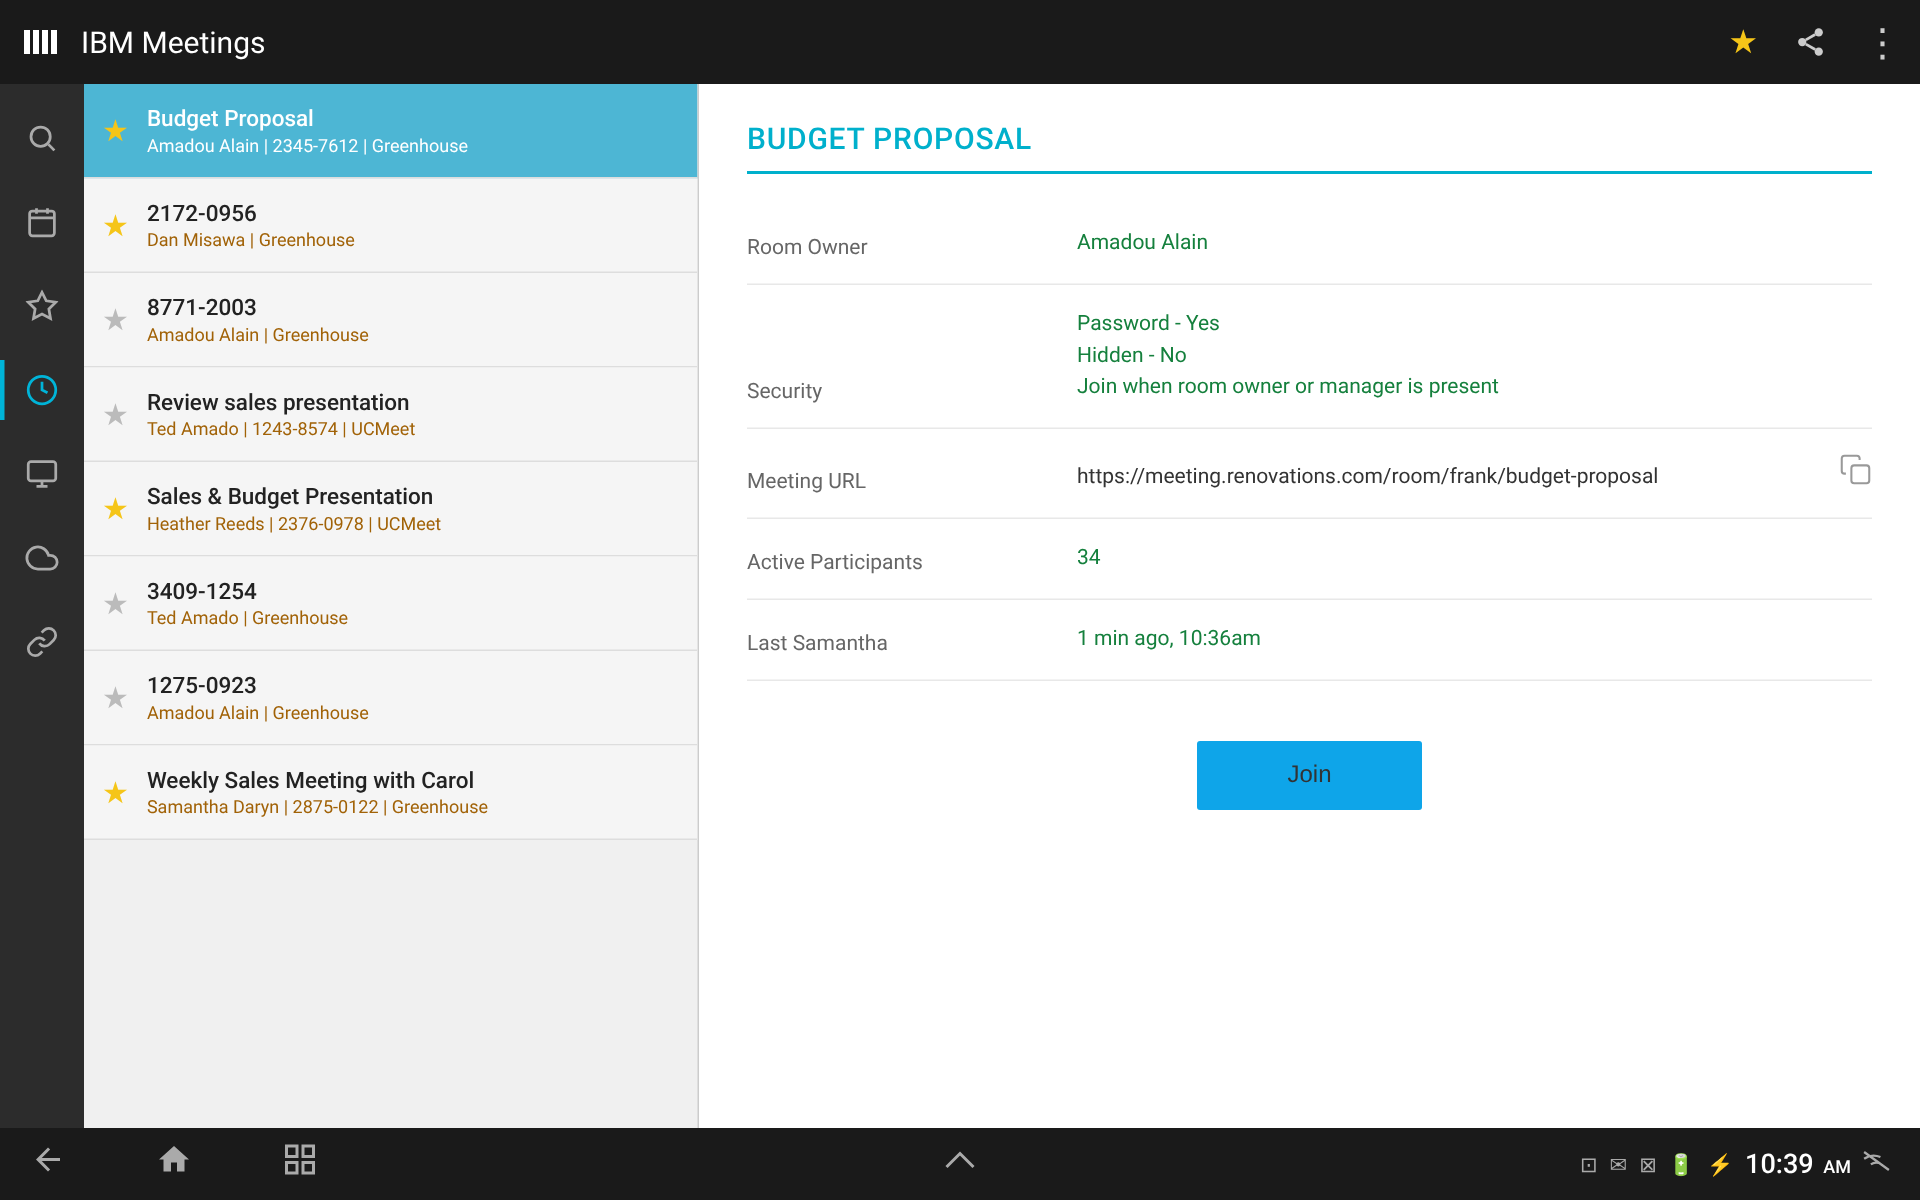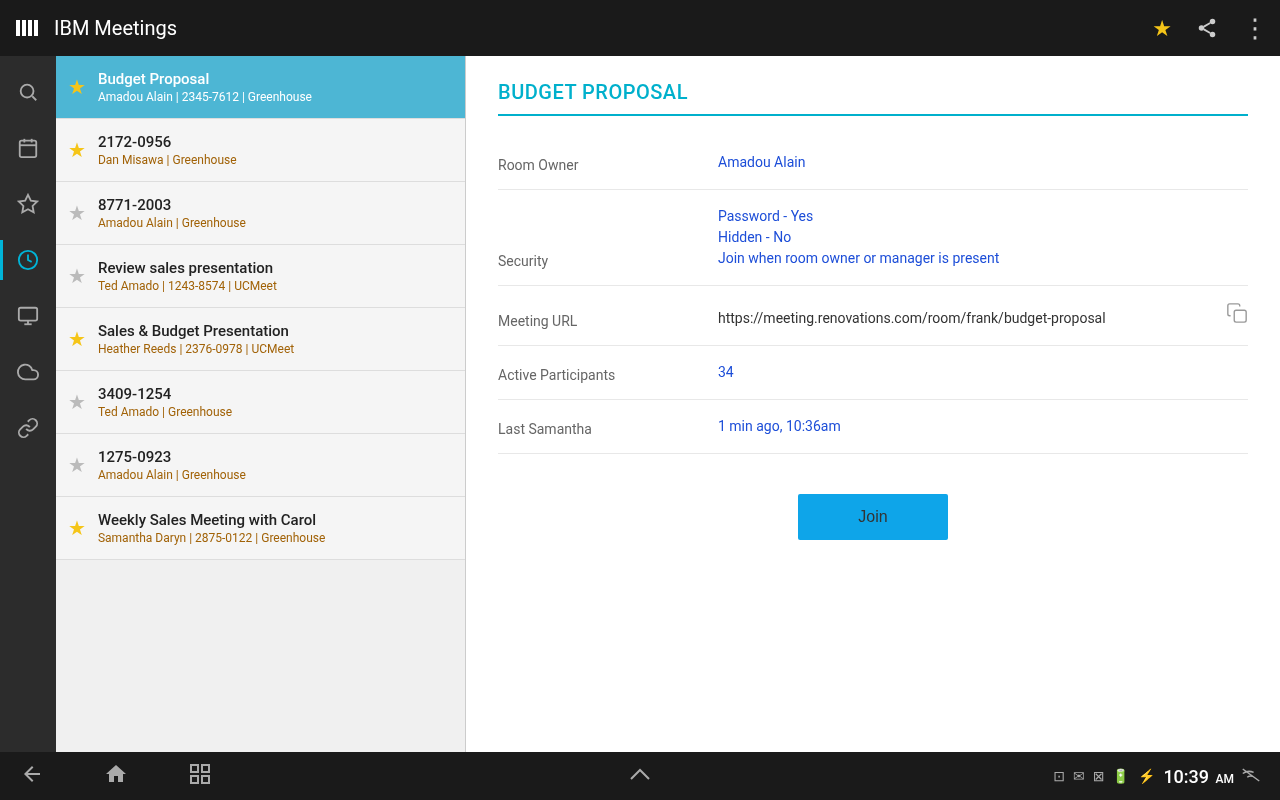--- a/index.html
+++ b/index.html
@@ -168,21 +168,21 @@
     .detail-label {
       width: 220px;
       font-size: 14px;
       color: #666;
       flex-shrink: 0;
       padding-top: 2px;
     }
     .detail-value {
       flex: 1;
       font-size: 14px;
-      color: #1d4ed8;
+      color: #15803d;
       line-height: 1.5;
     }
     .detail-value.url {
       color: #333;
       word-break: break-all;
     }
     .copy-icon {
       color: #999;
       font-size: 20px;
       cursor: pointer;

